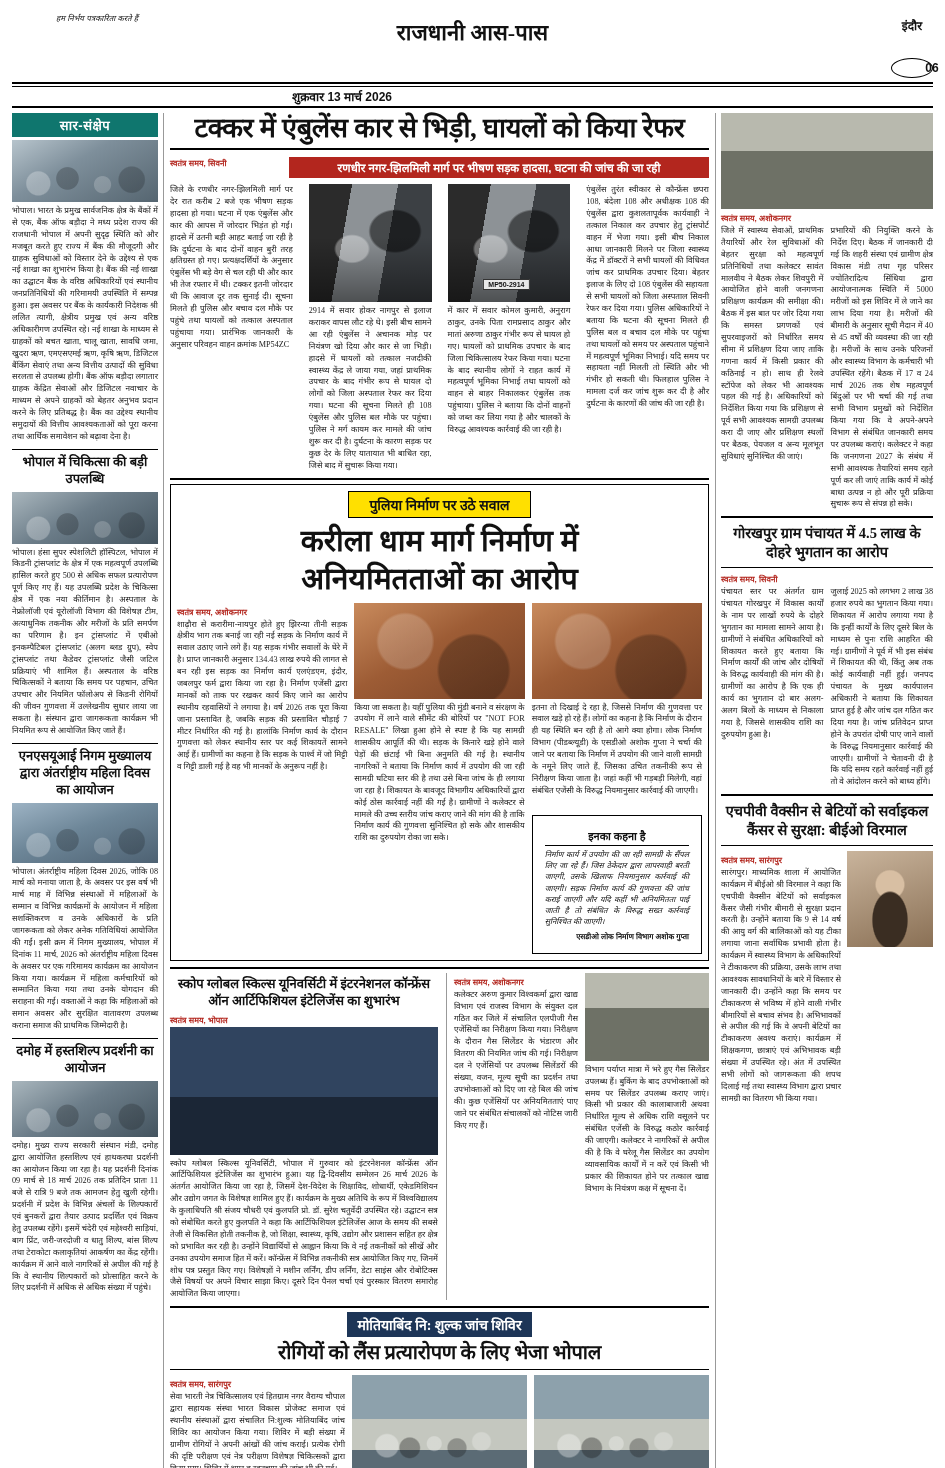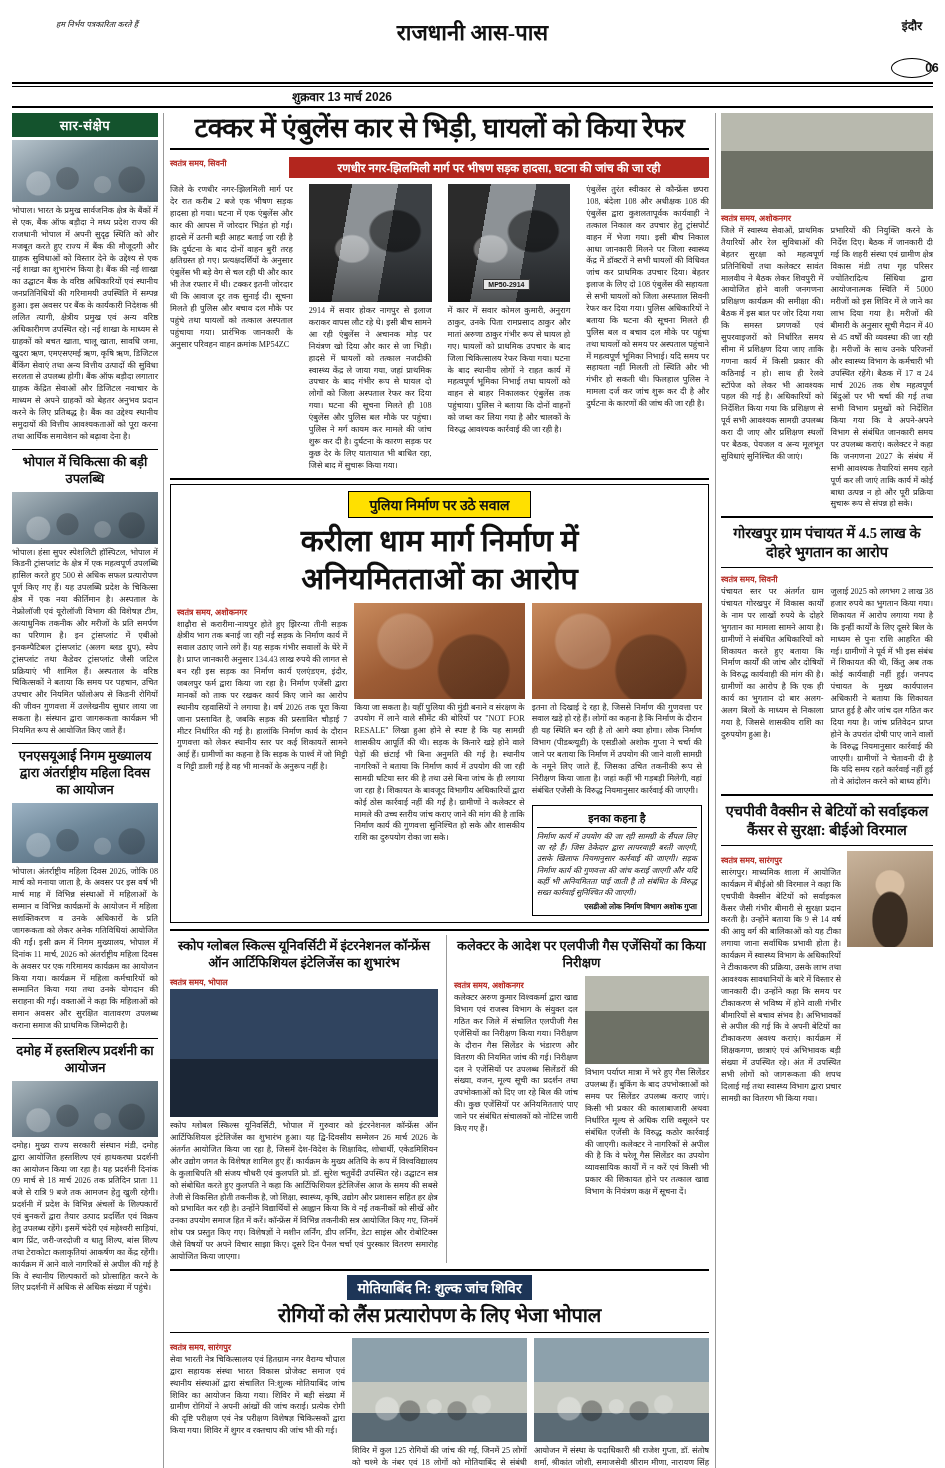--- a/index.html
+++ b/index.html
@@ -23,21 +23,21 @@
   
   .masthead { display:flex; align-items:flex-start; border-bottom:2px solid #000; padding-bottom:4px; }
   .logo-box { width: 170px; flex:0 0 170px; }
   .logo-red {
     background:#c1121f; color:#fff; font-weight:bold;
     font-family:"Liberation Serif", serif;
     font-size: 25px; line-height: 1.05; text-align:center;
     padding: 4px 4px 2px 4px; letter-spacing:0.5px;
     border-radius:2px;
   }
-  .logo-sub { font-size: 8px; text-align:center; color:#111; font-style:italic; margin-top:8px; }
+  .logo-sub { font-size: 8px; text-align:center; color:#111; font-style:italic; margin-top:2px; }
   .mast-mid { flex:1; text-align:center; padding-top:6px; }
   .mast-mid .title { font-size: 22px; font-weight:bold; font-family:"Liberation Serif", serif; }
   .mast-right { width: 170px; flex:0 0 170px; text-align:right; padding-top:6px; }
   .edition {
     display:inline-flex; align-items:center; gap:24px;
     font-size:12px; font-weight:bold;flex-direction:column;
   }
   .edition .num {
     border:1px solid #000; border-radius:50%; width:24px; height:20px;
     display:inline-flex; align-items:center; justify-content:center; font-size:12px;padding-left:40px;
@@ -53,21 +53,21 @@
   .strip .right { width:210px; flex:0 0 210px; text-align:right; font-weight:bold; font-size:12px; }
 
   
   .body-grid { display:flex; gap:6px; margin-top:5px; height: 1370px; }
   .col-left { width:152px; flex:0 0 152px; border-right:1px solid #999; padding-right:5px; }
   .col-main { flex:1; }
   .col-right { width:218px; flex:0 0 218px; border-left:1px solid #999; padding-left:5px; }
 
   
   .sidebar-head {
-    background:#14532d; color:#fff; text-align:center; font-weight:bold;
+    background:#0f766e; color:#fff; text-align:center; font-weight:bold;
     font-size:13px; padding:3px 0; letter-spacing:0.5px;
   }
   .side-headline {
     font-size:12px; font-weight:bold; line-height:1.35; margin:5px 0 4px 0;
     font-family:"Liberation Serif", serif;
   }
   .photo {
     background:linear-gradient(160deg,#9db3c4,#6d8698 45%,#4d6172);
     width:100%; position:relative; overflow:hidden; margin:3px 0;
   }
@@ -131,21 +131,21 @@
   .framed { border:1px solid #000; padding:6px; }
   .yellow-kicker {
     background:#ffe000; border:1px solid #000; text-align:center;
     font-size:14px; font-weight:bold; padding:3px 20px; margin:0 auto 5px auto;
     font-family:"Liberation Serif", serif; display:block; width:max-content; max-width:100%;
   }
   .big-headline {
     font-size:30px; font-weight:bold; text-align:center; line-height:1.2;
     font-family:"Liberation Serif", serif; margin:2px 0 6px 0;
   }
-  .quote-box { border:1px solid #000; padding:4px; margin-top:8px; }
+  .quote-box { border:1px solid #000; padding:12px; margin-top:18px; }
   .quote-title {
     text-align:center; font-weight:bold; font-size:11px; border-bottom:1px solid #000;
     padding-bottom:2px; margin-bottom:3px; font-family:"Liberation Serif", serif;
   }
   .quote-text { font-size:7.8px; line-height:1.45; text-align:justify; font-style:italic; font-family:"Liberation Serif", serif;}
   .quote-sign { font-size:7.5px; font-weight:bold; text-align:right; margin-top:3px; }
 
   .mini-head {
     font-size:13px; font-weight:bold; line-height:1.3; text-align:center;
     font-family:"Liberation Serif", serif; margin:3px 0 4px 0;
@@ -335,21 +335,20 @@
 
       <div style="display:flex; gap:8px;">
         <div style="flex:1.05;">
           <div class="mini-head">स्कोप ग्लोबल स्किल्स यूनिवर्सिटी में इंटरनेशनल कॉन्फ्रेंस ऑन आर्टिफिशियल इंटेलिजेंस का शुभारंभ</div>
           <div class="byline">स्वतंत्र समय, भोपाल</div>
           <div class="stage-photo"></div>
           <div class="body-text" style="margin-top:3px">स्कोप ग्लोबल स्किल्स यूनिवर्सिटी, भोपाल में गुरुवार को इंटरनेशनल कॉन्फ्रेंस ऑन आर्टिफिशियल इंटेलिजेंस का शुभारंभ हुआ। यह द्वि-दिवसीय सम्मेलन 26 मार्च 2026 के अंतर्गत आयोजित किया जा रहा है, जिसमें देश-विदेश के शिक्षाविद, शोधार्थी, एकेडमिशियन और उद्योग जगत के विशेषज्ञ शामिल हुए हैं। कार्यक्रम के मुख्य अतिथि के रूप में विश्वविद्यालय के कुलाधिपति श्री संजय चौधरी एवं कुलपति प्रो. डॉ. सुरेश चतुर्वेदी उपस्थित रहे। उद्घाटन सत्र को संबोधित करते हुए कुलपति ने कहा कि आर्टिफिशियल इंटेलिजेंस आज के समय की सबसे तेजी से विकसित होती तकनीक है, जो शिक्षा, स्वास्थ्य, कृषि, उद्योग और प्रशासन सहित हर क्षेत्र को प्रभावित कर रही है। उन्होंने विद्यार्थियों से आह्वान किया कि वे नई तकनीकों को सीखें और उनका उपयोग समाज हित में करें। कॉन्फ्रेंस में विभिन्न तकनीकी सत्र आयोजित किए गए, जिनमें शोध पत्र प्रस्तुत किए गए। विशेषज्ञों ने मशीन लर्निंग, डीप लर्निंग, डेटा साइंस और रोबोटिक्स जैसे विषयों पर अपने विचार साझा किए। दूसरे दिन पैनल चर्चा एवं पुरस्कार वितरण समारोह आयोजित किया जाएगा।</div>
         </div>
 
         <div style="flex:1; border-left:1px solid #999; padding-left:7px;">
-          <div class="mini-head">कलेक्टर के आदेश पर एलपीजी गैस एजेंसियों का किया निरीक्षण</div>
           <div class="cols2">
             <div class="colflex">
               <div class="byline">स्वतंत्र समय, अशोकनगर</div>
               <div class="body-text">कलेक्टर अरुण कुमार विश्वकर्मा द्वारा खाद्य विभाग एवं राजस्व विभाग के संयुक्त दल गठित कर जिले में संचालित एलपीजी गैस एजेंसियों का निरीक्षण किया गया। निरीक्षण के दौरान गैस सिलेंडर के भंडारण और वितरण की नियमित जांच की गई। निरीक्षण दल ने एजेंसियों पर उपलब्ध सिलेंडरों की संख्या, वजन, मूल्य सूची का प्रदर्शन तथा उपभोक्ताओं को दिए जा रहे बिल की जांच की। कुछ एजेंसियों पर अनियमितताएं पाए जाने पर संबंधित संचालकों को नोटिस जारी किए गए हैं।</div>
             </div>
             <div class="colflex">
               <div class="meeting-photo" style="height:88px"></div>
               <div class="body-text" style="margin-top:3px">विभाग पर्याप्त मात्रा में भरे हुए गैस सिलेंडर उपलब्ध हैं। बुकिंग के बाद उपभोक्ताओं को समय पर सिलेंडर उपलब्ध कराए जाएं। किसी भी प्रकार की कालाबाजारी अथवा निर्धारित मूल्य से अधिक राशि वसूलने पर संबंधित एजेंसी के विरुद्ध कठोर कार्रवाई की जाएगी। कलेक्टर ने नागरिकों से अपील की है कि वे घरेलू गैस सिलेंडर का उपयोग व्यावसायिक कार्यों में न करें एवं किसी भी प्रकार की शिकायत होने पर तत्काल खाद्य विभाग के नियंत्रण कक्ष में सूचना दें।</div>
             </div>
           </div>

